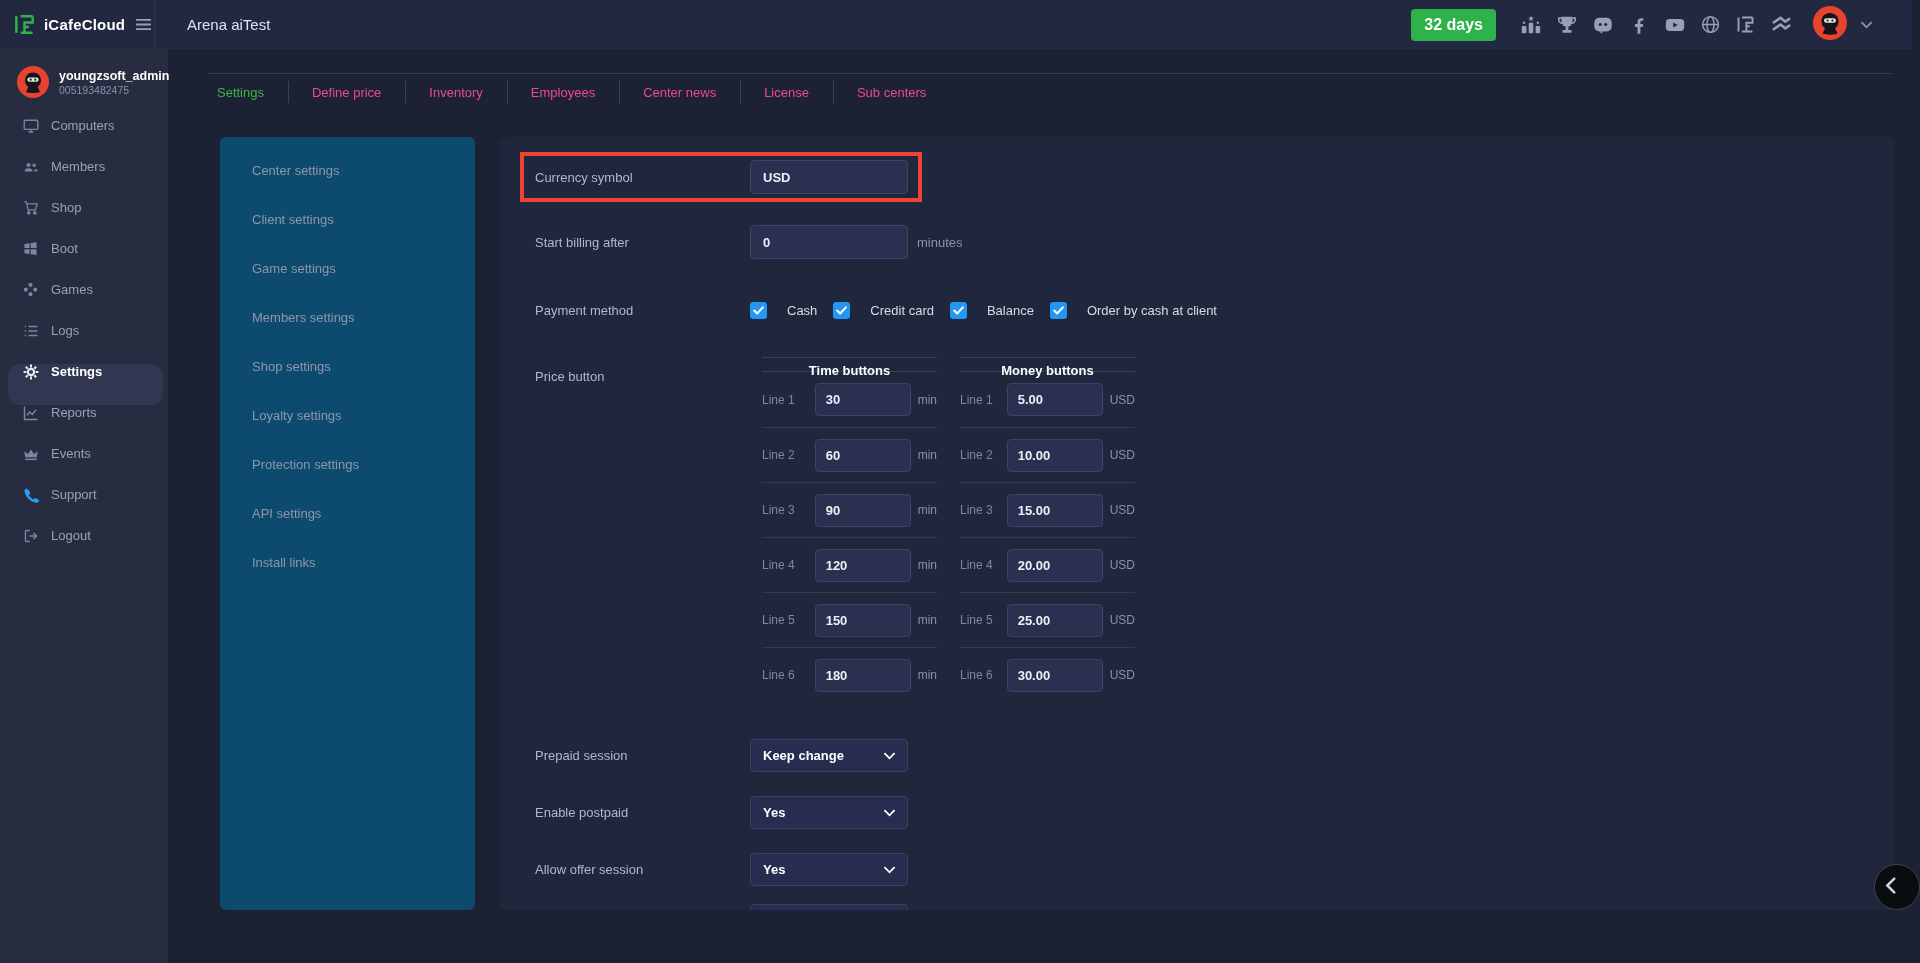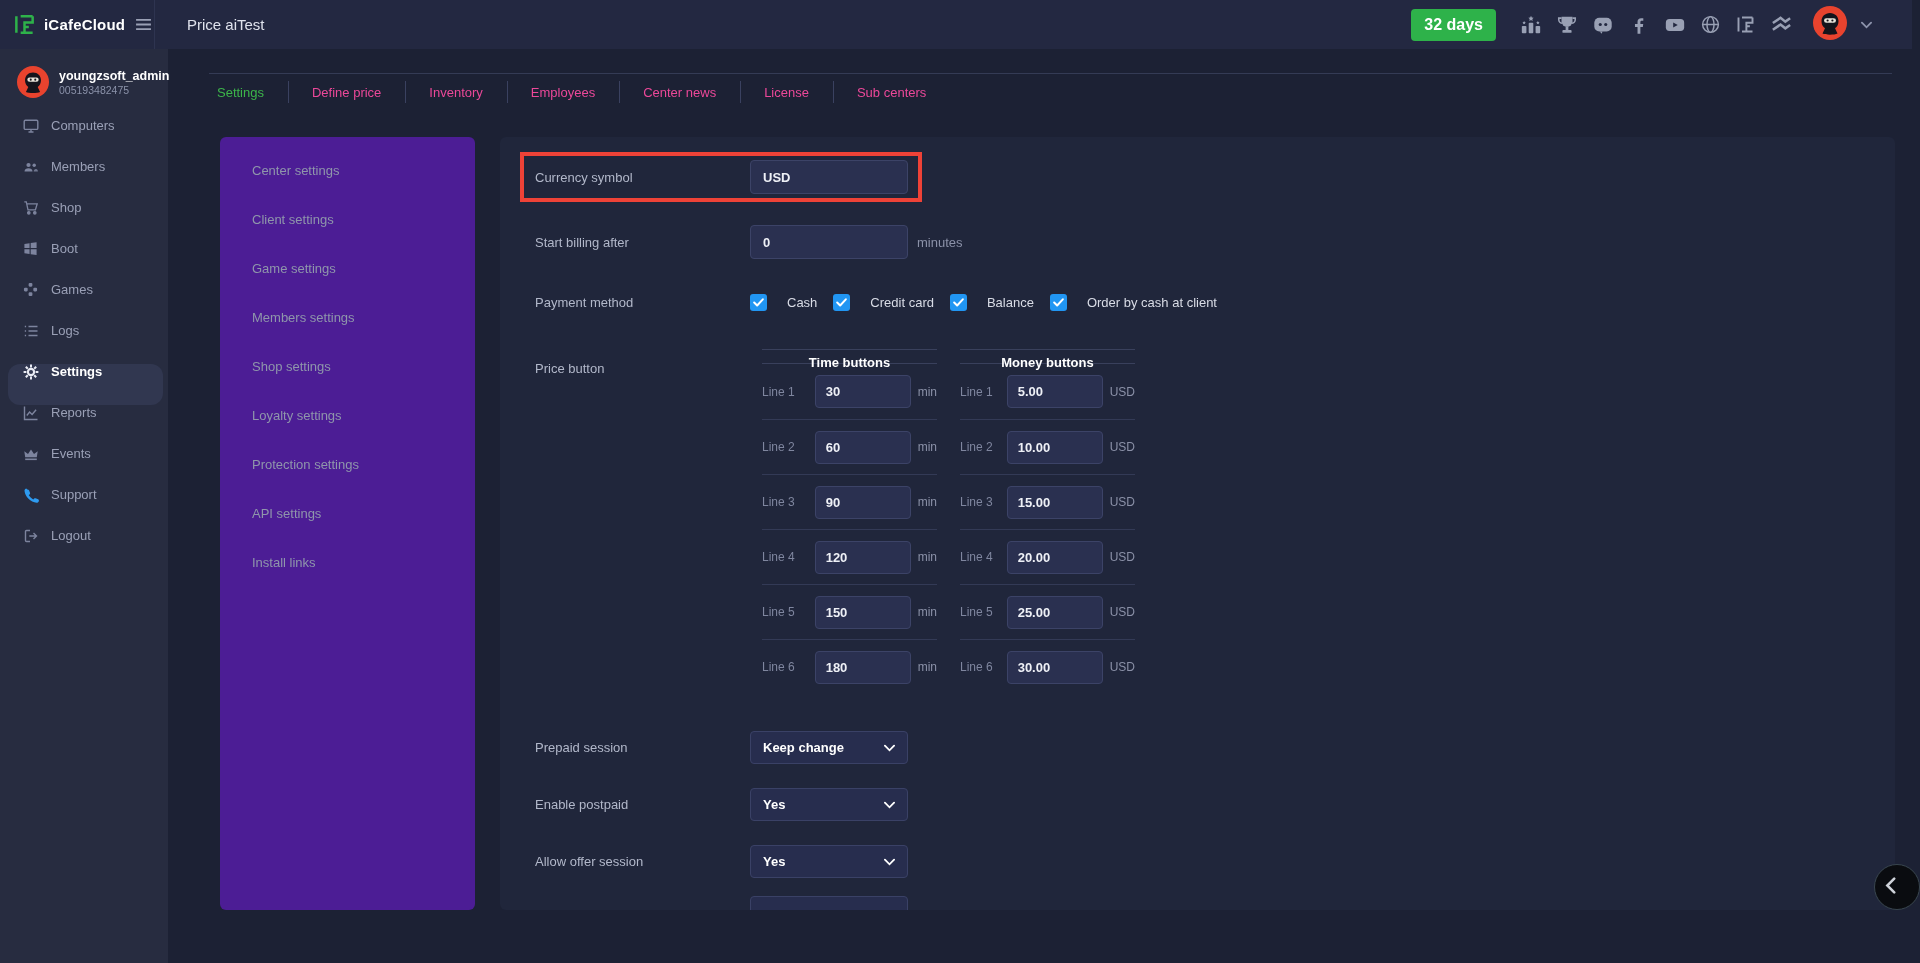--- a/index.html
+++ b/index.html
@@ -39,33 +39,33 @@
   .nav-icon.blue { color:#2e9bf0; }
   
   .main { position:absolute; left:168px; top:49px; right:0; bottom:0; background:#1c2134; overflow:hidden; }
   .tabbar { margin:24px 28px 0 41px; border-top:1px solid #343b55; }
   .tabs { display:flex; }
   .tab { position:relative; padding:11px 24px 10px; color:#ec4899; cursor:pointer; }
   .tab:first-child { padding-left:8px; }
   .tab + .tab::before { content:''; position:absolute; left:0; top:7px; bottom:7px; width:1px; background:#3a4160; }
   .tab.active { color:#3cb54a; }
   .content { display:flex; gap:25px; margin:27px 25px 0 52px; height:773px; }
-  .settings-panel { width:255px; flex-shrink:0; background:#4c1d95; border-radius:6px; padding-top:9px; }
+  .settings-panel { width:255px; flex-shrink:0; background:#0c4a6e; border-radius:6px; padding-top:9px; }
   .sp-item { height:49px; display:flex; align-items:center; padding-left:32px; color:#8f96ab; cursor:pointer; }
   .sp-item.active { color:#fff; font-weight:bold; }
   
   .form-card { flex:1; background:#20263b; border-radius:6px; position:relative; overflow:hidden; padding:15px 0 0 20px; }
   .currency-frame { width:402px; height:50px; border:4px solid #ee4237; display:flex; align-items:center; padding-left:11px; }
   .form-row { display:flex; align-items:center; padding-left:15px; }
   .form-label { width:215px; flex-shrink:0; color:#b2b8ca; }
   .currency-frame .form-label { width:215px; }
   .text-input { width:158px; height:34px; background:#2a3050; border:1px solid #3c4367; border-radius:4px; color:#eef0f6; font-weight:bold; font-size:13px; padding:0 12px; font-family:inherit; outline:none; }
   .suffix { margin-left:9px; color:#8b91a8; }
   .row-billing { margin-top:23px; }
-  .row-payment { margin-top:28px; height:30px; }
+  .row-payment { margin-top:36px; height:30px; }
   .cb-group { display:flex; align-items:center; gap:16px; }
   .cb-item { display:flex; align-items:center; gap:20px; cursor:pointer; }
   .checkbox { width:17px; height:17px; background:#2196f3; border-radius:3px; display:flex; align-items:center; justify-content:center; }
   .cb-label { color:#d9dce6; }
   .row-price { margin-top:32px; align-items:flex-start; }
   .row-price .form-label { padding-top:12px; }
   .ptables { display:flex; gap:23px; margin-left:12px; }
   .ptable { width:175px; }
   .ptable-head { height:15px; line-height:26px; text-align:center; font-weight:bold; color:#fff; border-top:1px solid #39405c; border-bottom:1px solid #39405c; }
   .ptable-row { height:55px; display:flex; align-items:center;justify-content:space-between; }
@@ -93,21 +93,21 @@
         </svg>
       </span>
     <span class="logo-text">iCafeCloud</span>
     <span class="hamburger">
         <svg viewBox="0 0 18 14" width="17" height="13" stroke="#9aa0b5" stroke-width="2">
           <path d="M1 2h16M1 7h16M1 12h16"></path>
         </svg>
       </span>
   </div>
   <div class="topbar-sep"></div>
-  <div class="topbar-title">Price aiTest</div>
+  <div class="topbar-title">Arena aiTest</div>
   <div class="topbar-right">
     <span class="days-badge">32 days</span>
     <span id="topbar-icons" style="display:flex;align-items:center;gap:14px;">
         <span class="tb-icon">
           <svg viewBox="0 0 24 24" width="22" height="22" fill="currentColor">
             <rect x="2" y="13" width="5" height="8" rx="1"></rect>
             <rect x="9.5" y="9.5" width="5" height="11.5" rx="1"></rect>
             <rect x="17" y="13" width="5" height="8" rx="1"></rect>
             <path d="M12 2l.9 1.8 2 .3-1.45 1.4.35 2L12 6.6l-1.8.9.35-2L9.1 4.1l2-.3zM4.5 7.5l.6 1.2 1.3.2-.95.9.2 1.3-1.15-.6-1.15.6.2-1.3-.95-.9 1.3-.2zM19.5 7.5l.6 1.2 1.3.2-.95.9.2 1.3-1.15-.6-1.15.6.2-1.3-.95-.9 1.3-.2z"></path>
           </svg>

